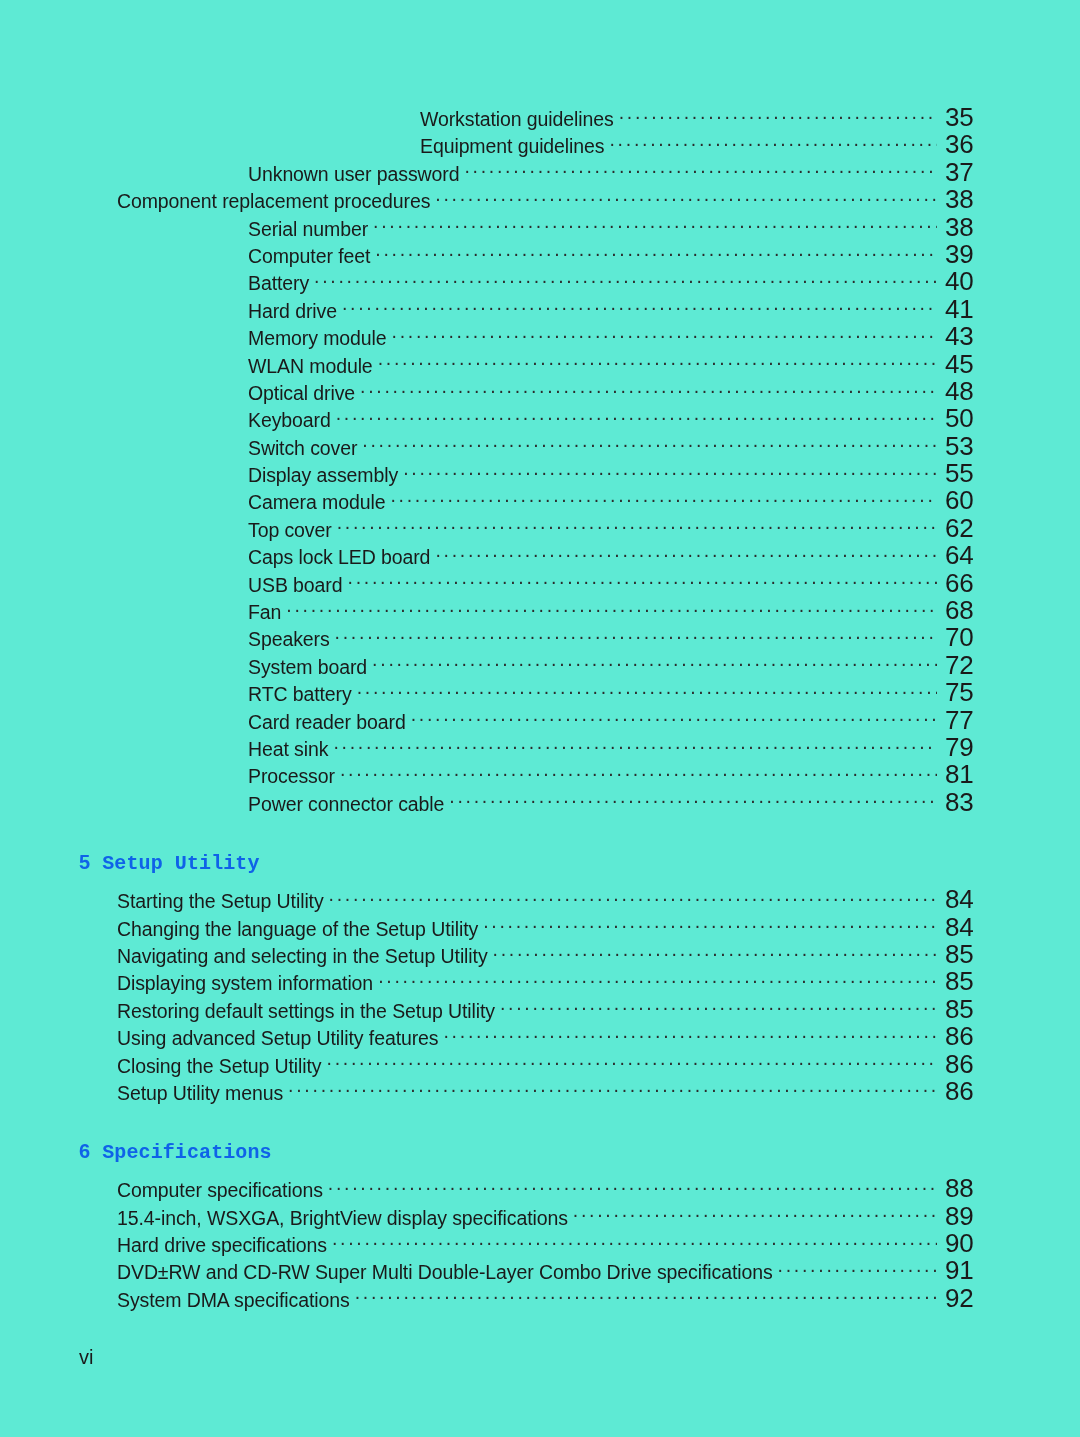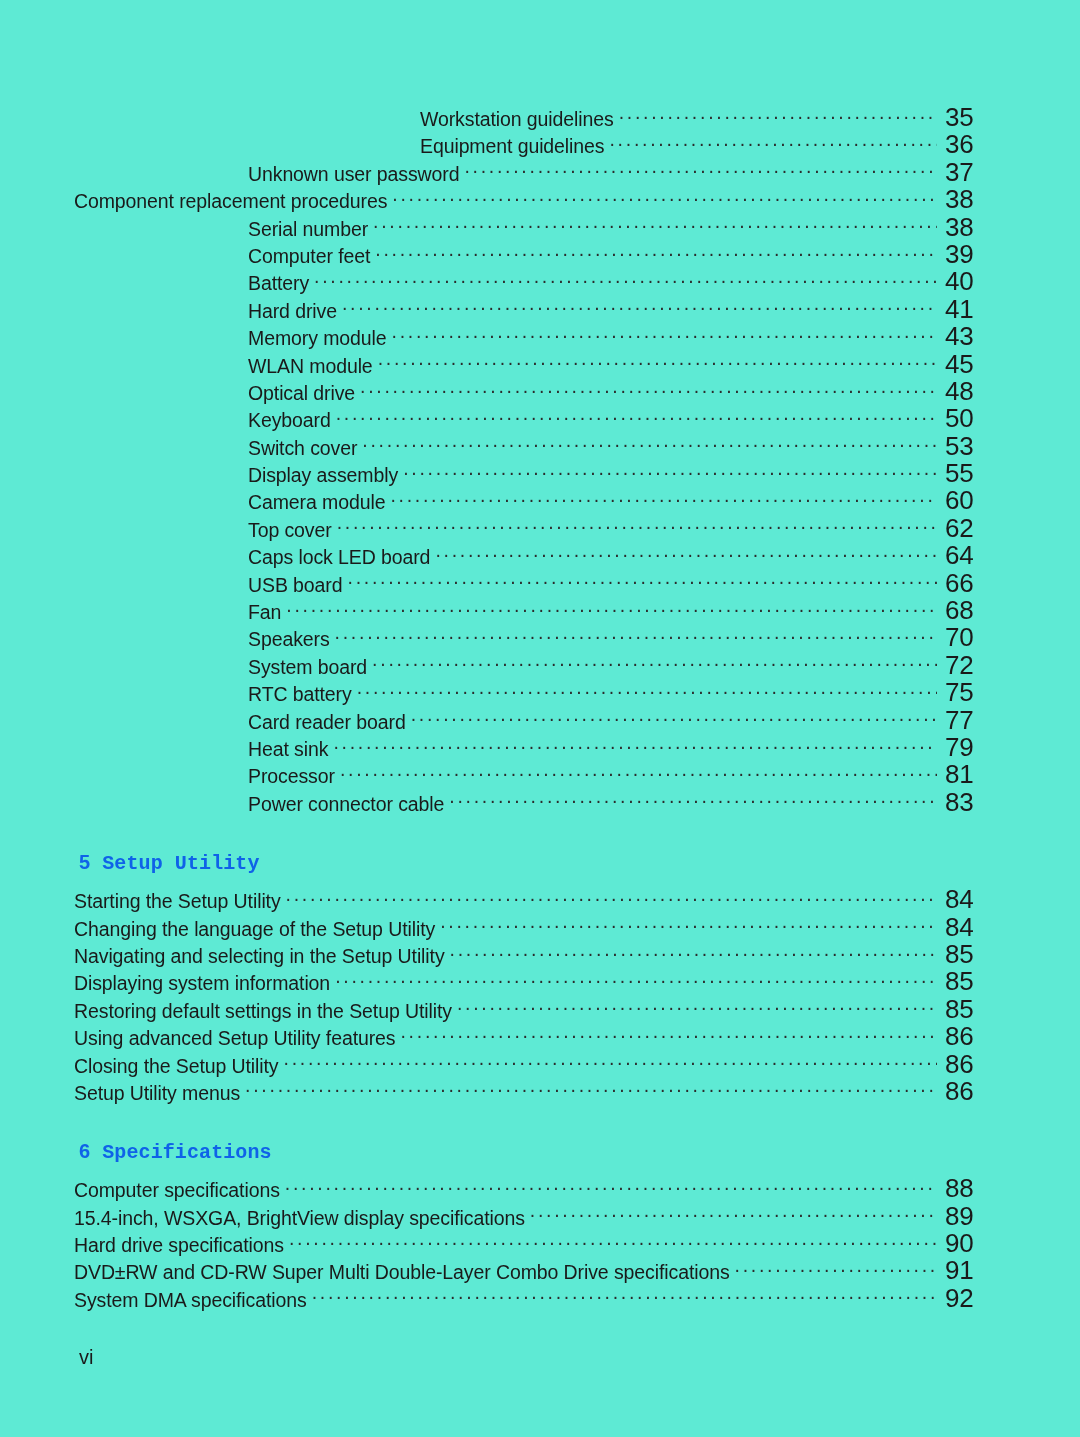--- a/index.html
+++ b/index.html
@@ -71,21 +71,21 @@
 
   .entry .pagenum {
     flex: 0 0 40px;
     text-align: left;
     padding-left: 6px;
     font-size: 26px;
     color: #1a1a1a;
   }
 
   
-  .lvl1 { margin-left: 74px; margin-right: 95px; }
+  .lvl1 { margin-left: 117px; margin-right: 95px; }
   .lvl2 { margin-left: 248px; margin-right: 95px; justify-content: space-between; }
   .lvl3 { margin-left: 420px; margin-right: 95px; }
 
   
   .chapter {
     display: flex;
     align-items: baseline;
     margin-left: 79px;
     font-size: 20px;
     font-weight: bold;

